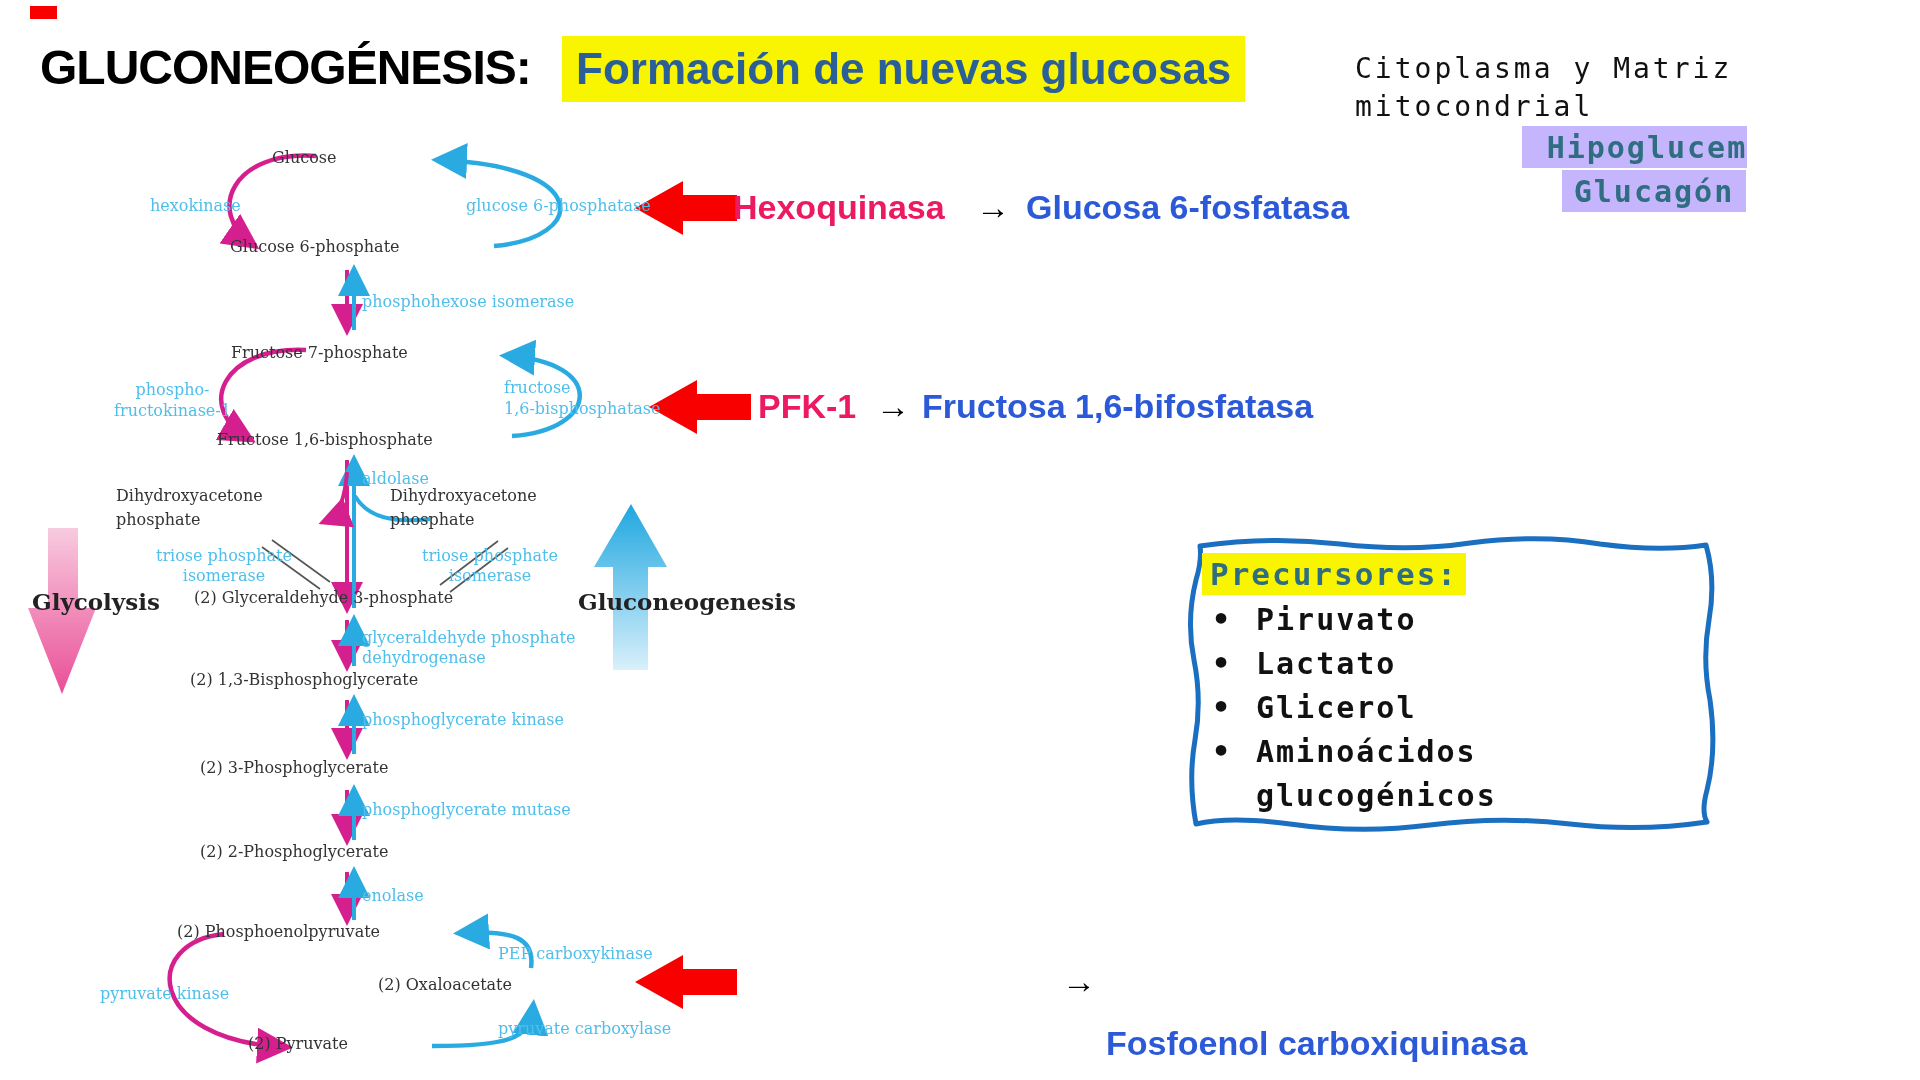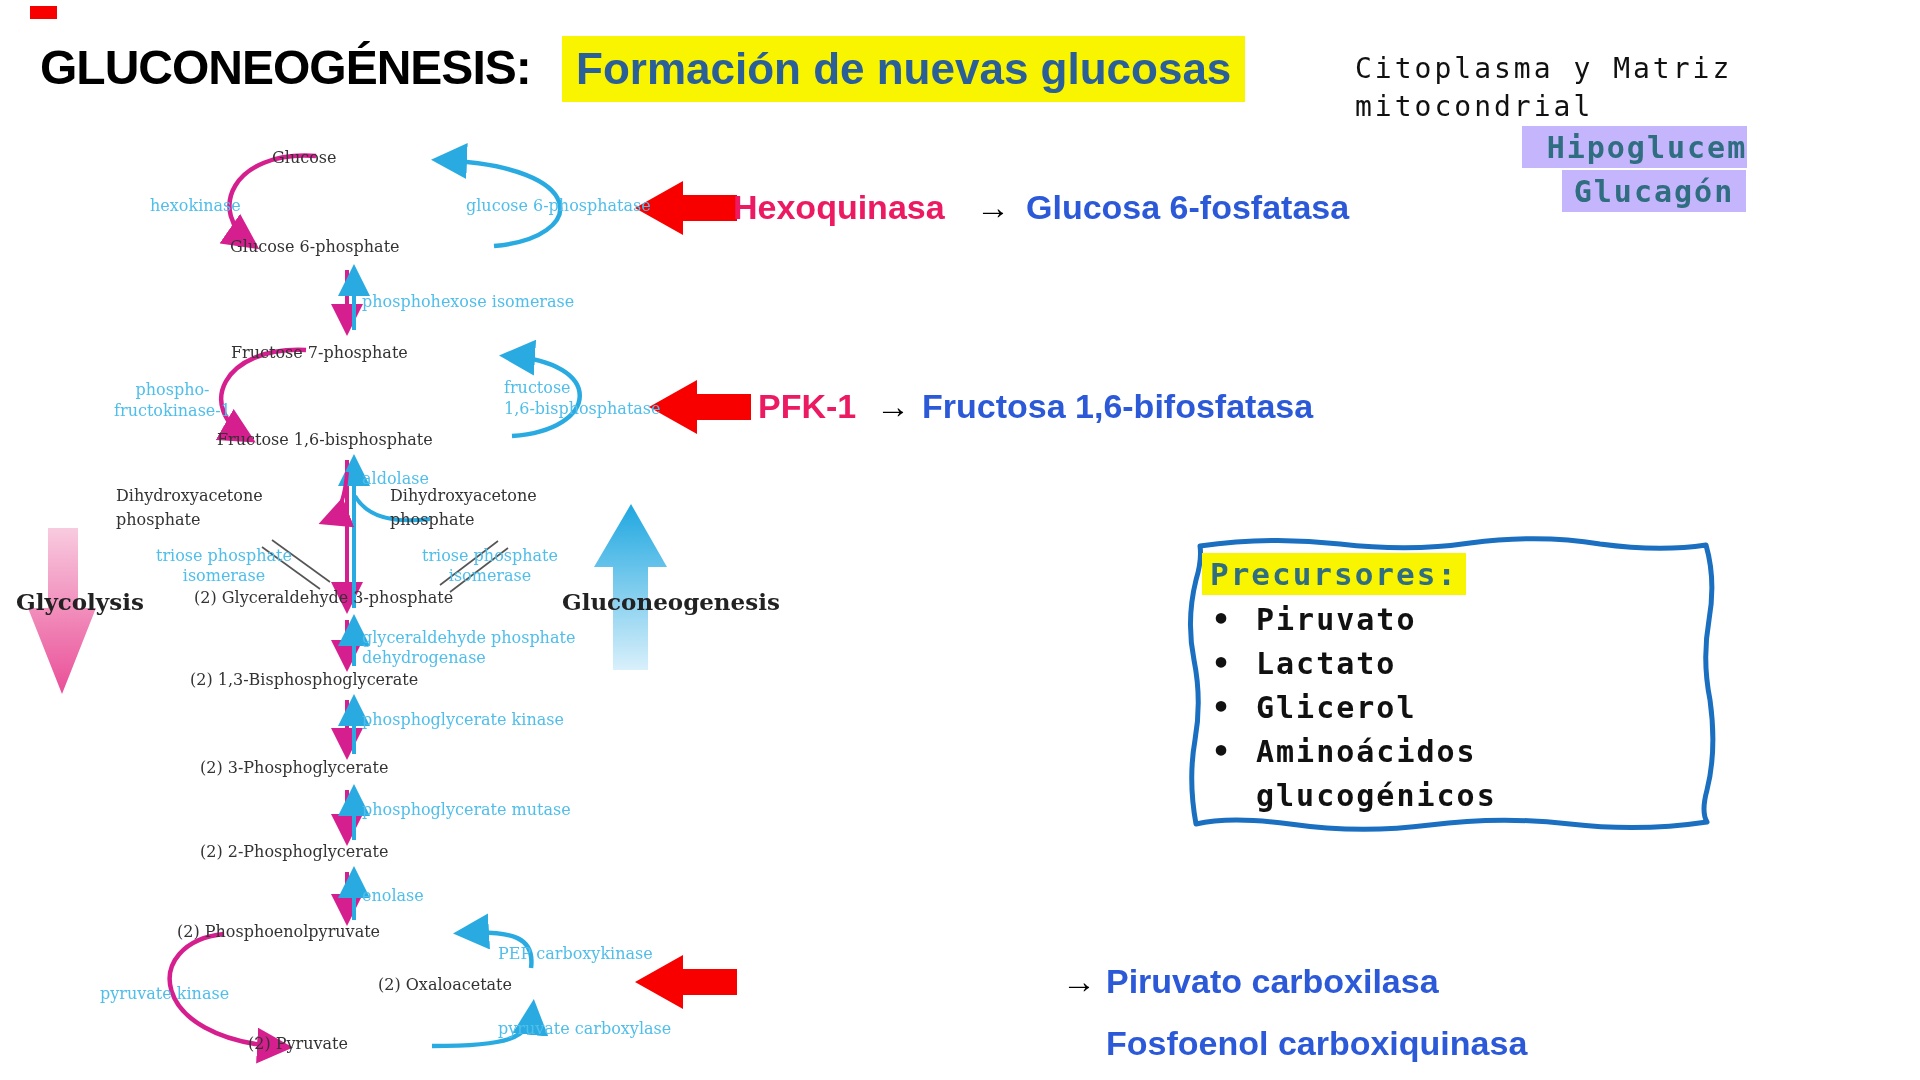--- a/index.html
+++ b/index.html
@@ -15,21 +15,21 @@
   .tag{background:#c4b5fd;display:flex;align-items:center;justify-content:center;}
   .tag-text{font-family:"DejaVu Sans Mono","Liberation Mono",monospace;font-weight:bold;
             font-size:30px;letter-spacing:2px;color:#2F6D80;white-space:nowrap;}
   
   .compound{font-family:"DejaVu Serif","Liberation Serif",serif;font-size:16px;color:#333;
             text-align:left;white-space:nowrap;}
   .enzyme{font-family:"DejaVu Serif","Liberation Serif",serif;font-size:16px;color:#4FBEEA;
           white-space:nowrap;line-height:20px;}
   .enzyme.center{text-align:center;}
   .dirlabel{font-family:"DejaVu Serif","Liberation Serif",serif;font-size:23px;font-weight:bold;
-            color:#222;white-space:nowrap;}
+            color:#222;white-space:nowrap;margin-left:16px;}
   
   .annot{font-size:34px;font-weight:800;white-space:nowrap;}
   .annot.pink{color:#EC1A62;}
   .annot.blue{color:#2B59D8;}
   .annot.black{color:#000;}
   
   .prec-title{font-family:"DejaVu Sans Mono","Liberation Mono",monospace;font-weight:bold;
               font-size:31px;letter-spacing:2px;color:#2F6D80;background:#F9F400;padding:3px 8px;white-space:nowrap;}
   .prec-item{font-family:"DejaVu Sans Mono","Liberation Mono",monospace;font-weight:bold;
              font-size:30px;letter-spacing:2px;color:#111;white-space:nowrap;}
@@ -172,21 +172,20 @@
 
   <div class="abs annot pink" style="left:733px;top:188px;">Hexoquinasa</div>
   <div class="abs annot black" style="left:976px;top:188px;">→</div>
   <div class="abs annot blue" style="left:1026px;top:188px;">Glucosa 6-fosfatasa</div>
 
   <div class="abs annot pink" style="left:758px;top:387px;">PFK-1</div>
   <div class="abs annot black" style="left:876px;top:387px;">→</div>
   <div class="abs annot blue" style="left:922px;top:387px;">Fructosa 1,6-bifosfatasa</div>
 
   <div class="abs annot black" style="left:1062px;top:962px;">→</div>
-  <div class="abs annot blue" style="left:1106px;top:962px;">Piruvato carboxilasa</div>
   <div class="abs annot blue" style="left:1106px;top:1024px;">Fosfoenol carboxiquinasa</div>
 
   <div class="abs prec-title" style="left:1202px;top:553px;">Precursores:</div>
 
   <div class="abs prec-bullet" style="left:1212px;top:602px;">•</div>
   <div class="abs prec-item" style="left:1256px;top:602px;">Piruvato</div>
 
   <div class="abs prec-bullet" style="left:1212px;top:646px;">•</div>
   <div class="abs prec-item" style="left:1256px;top:646px;">Lactato</div>
 

